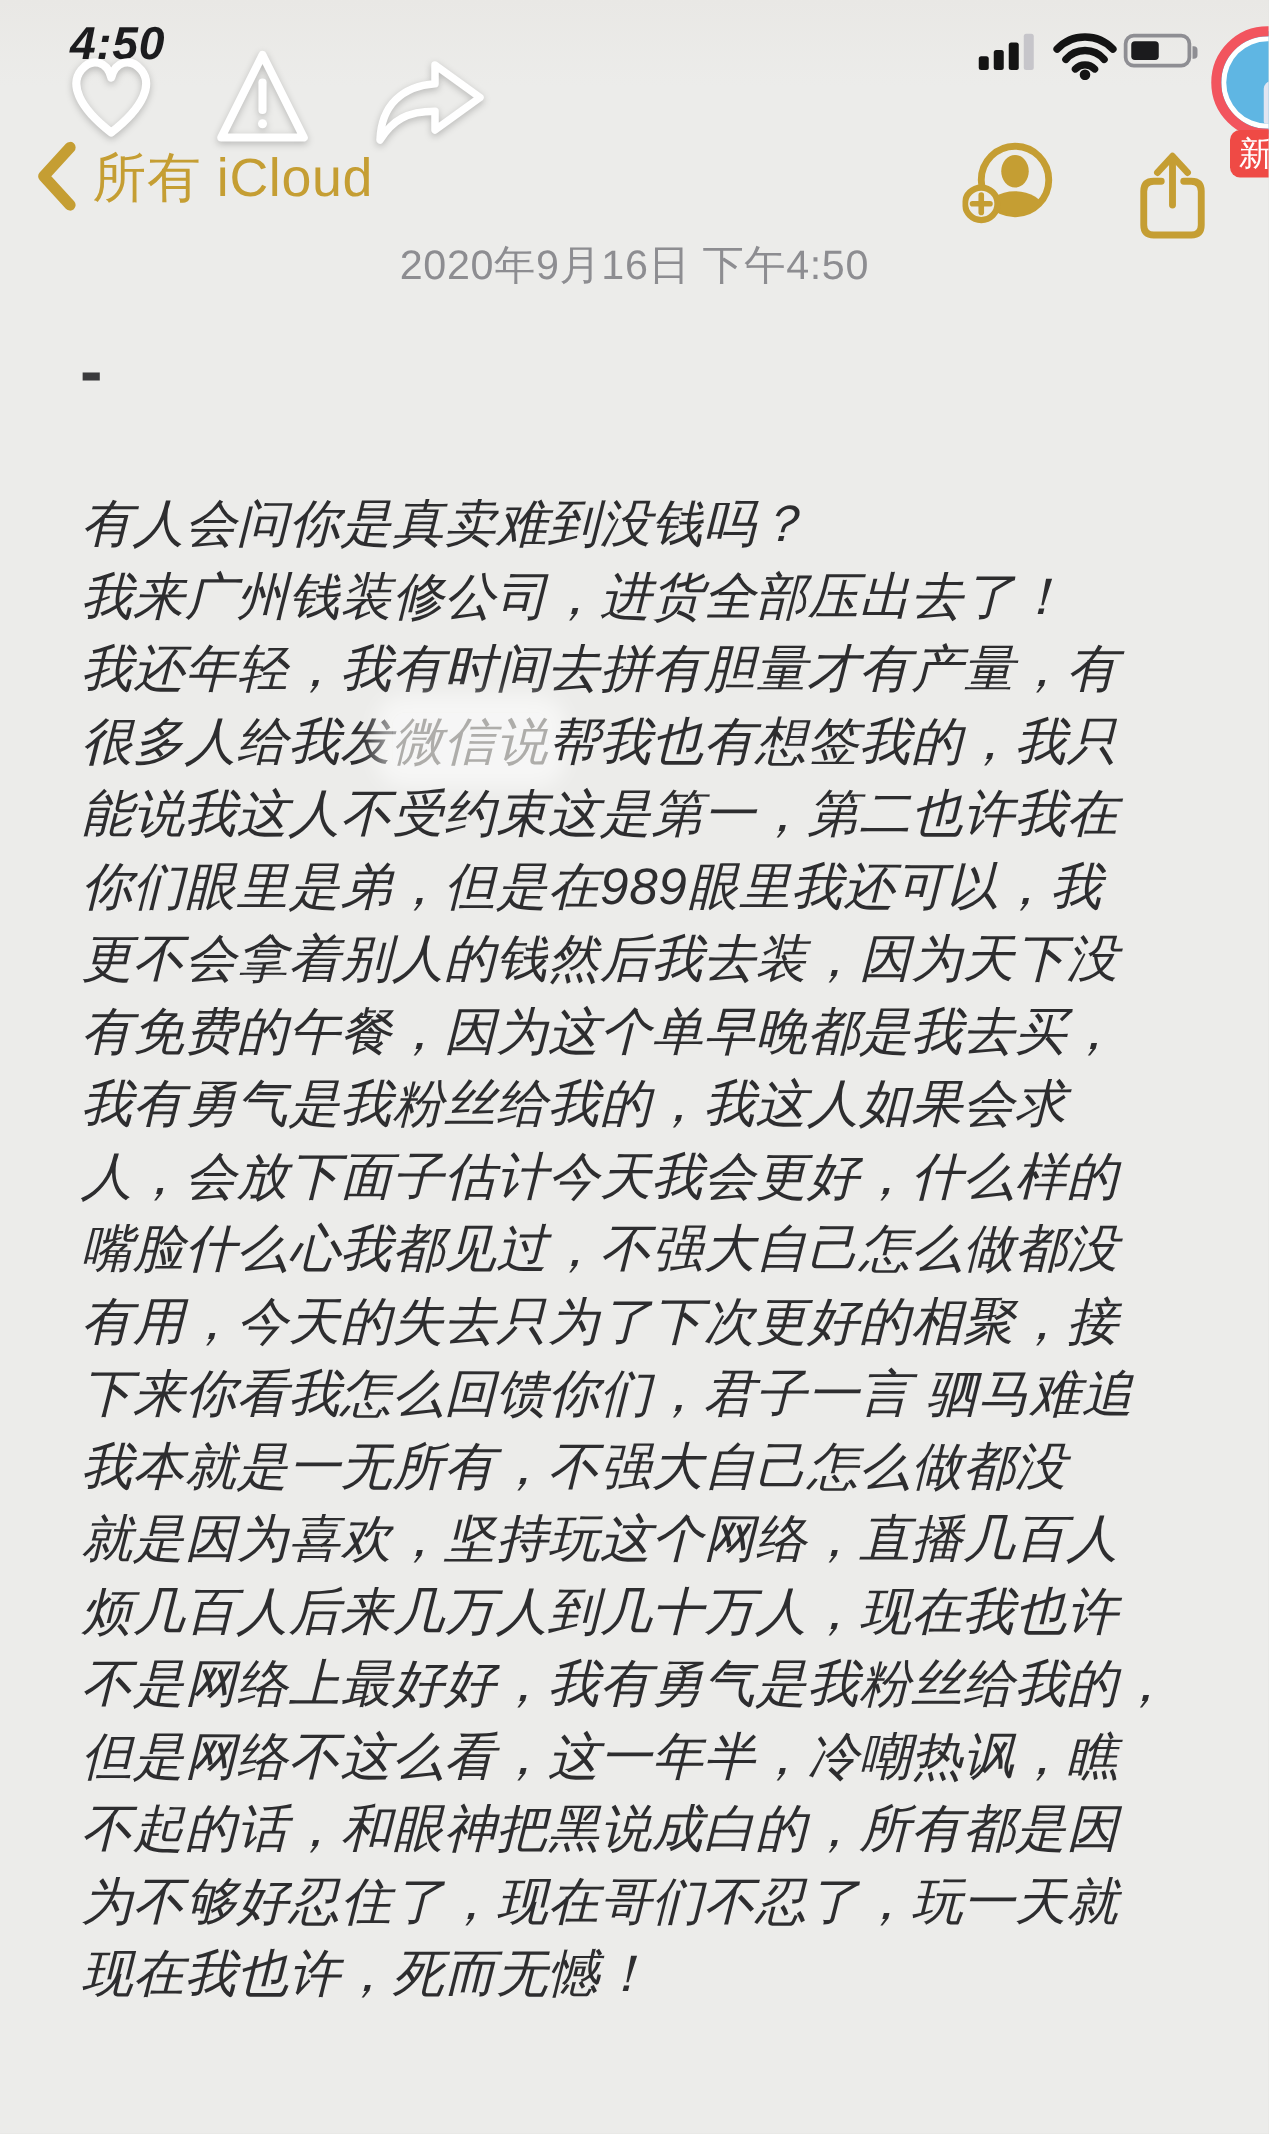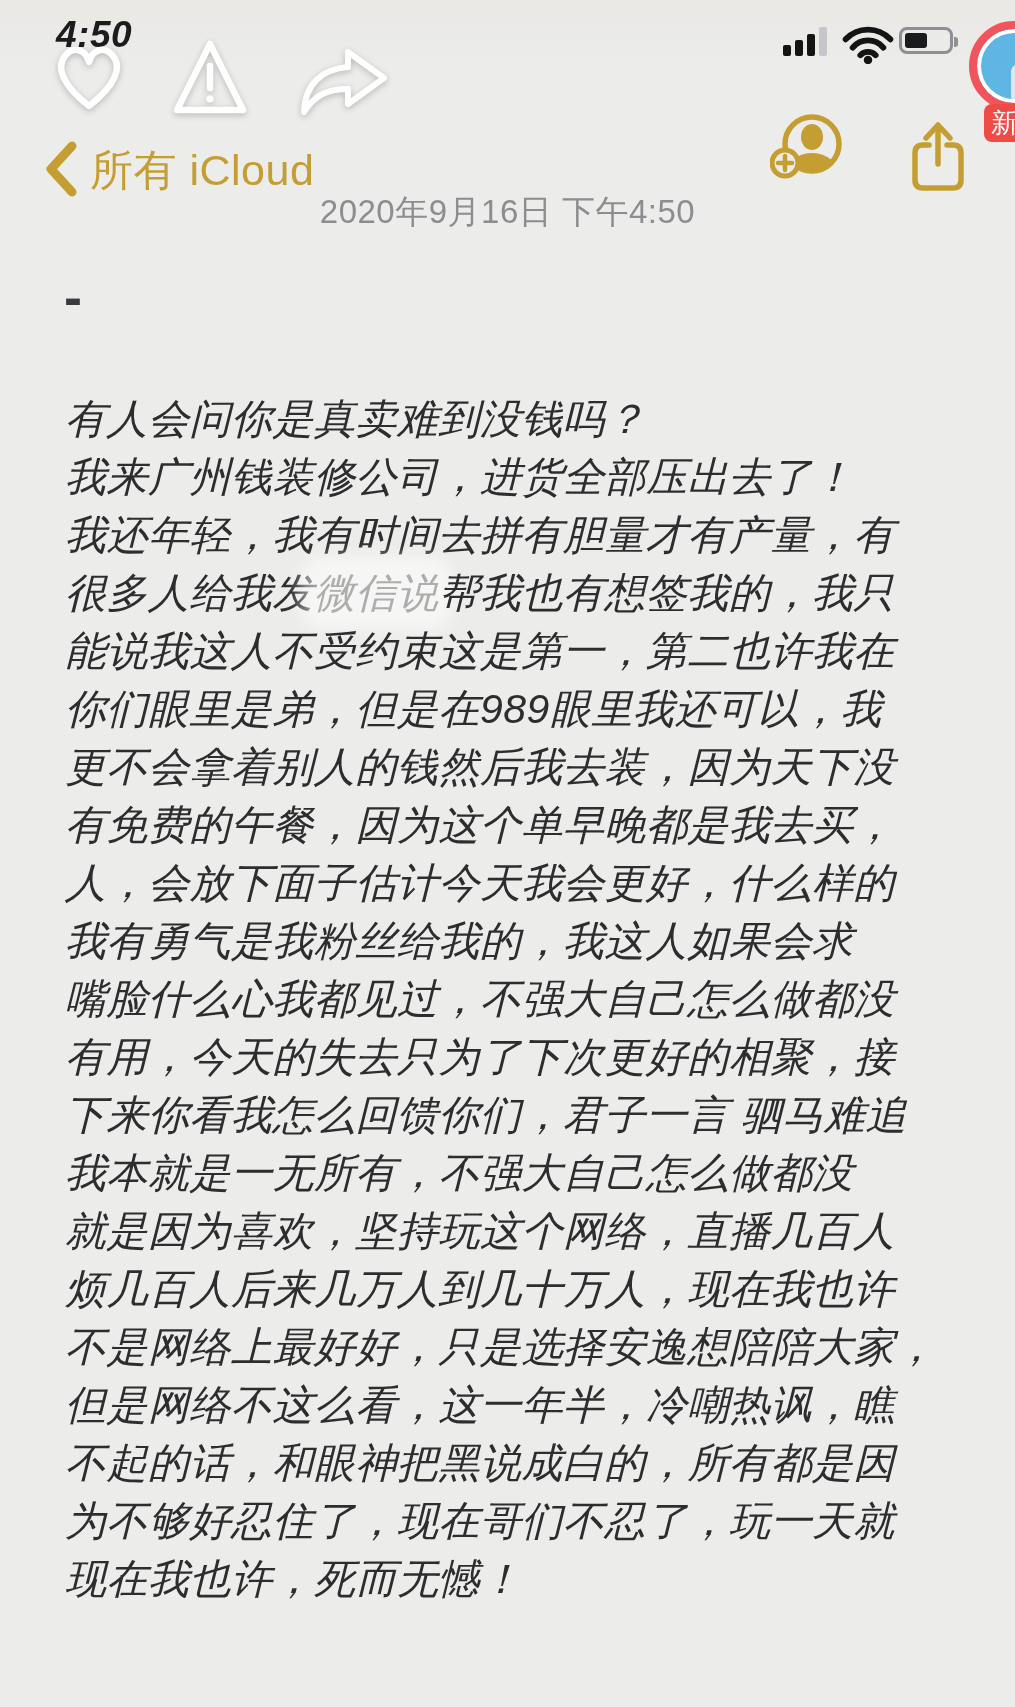--- a/index.html
+++ b/index.html
@@ -44,21 +44,21 @@
   .float-badge{position:absolute;left:969px;top:21px;width:90px;height:90px;
     border-radius:50%;background:#5FB6E3;border:8px solid #F2545E;
     box-sizing:border-box;box-shadow:inset 0 0 0 4px #ffffff;}
   .float-badge .pic{position:absolute;right:14px;bottom:4px;width:26px;height:34px;
     background:#efeaf2;border-radius:6px 6px 2px 2px;opacity:.9;}
   .badge-tag{position:absolute;left:984px;top:104px;width:44px;height:38px;
     background:#EF4A45;border-radius:8px 0 0 8px;color:#ffffff;
     font-size:27px;line-height:38px;text-align:left;padding-left:7px;box-sizing:border-box;}
 
   
-  .back-btn{position:absolute;left:44px;top:112px;height:62px;display:flex;align-items:center;cursor:pointer;margin-top:28px;}
+  .back-btn{position:absolute;left:28px;top:112px;height:62px;display:flex;align-items:center;cursor:pointer;}
   .back-btn .chevron{margin-right:12px;}
   .back-label{font-size:43px;color:#C59E33;letter-spacing:0.5px;}
   .collab-btn{position:absolute;left:770px;top:110px;width:76px;height:70px;cursor:pointer;}
   .share-btn{position:absolute;left:906px;top:118px;width:64px;height:76px;cursor:pointer;}
 
   
   .date-line{
     position:absolute;left:0;top:190px;width:100%;
     text-align:center;font-size:33px;color:#8d8d91;letter-spacing:0.5px;
   }
@@ -173,28 +173,28 @@
 
   <div class="note-body">
       <div class="line"><span>有人会问你是真卖难到没钱吗？</span></div>
       <div class="line"><span>我来广州钱装修公司，进货全部压出去了！</span></div>
       <div class="line"><span>我还年轻，我有时间去拼有胆量才有产量，有</span></div>
       <div class="line"><span>很多人给我发</span><span class="faded">微信说</span><span>帮我也有想签我的，我只</span></div>
       <div class="line"><span>能说我这人不受约束这是第一，第二也许我在</span></div>
       <div class="line"><span>你们眼里是弟，但是在989眼里我还可以，我</span></div>
       <div class="line"><span>更不会拿着别人的钱然后我去装，因为天下没</span></div>
       <div class="line"><span>有免费的午餐，因为这个单早晚都是我去买，</span></div>
+      <div class="line"><span>我有勇气是我粉丝给我的，我这人如果会求</span></div>
       <div class="line"><span>人，会放下面子估计今天我会更好，什么样的</span></div>
-      <div class="line"><span>我有勇气是我粉丝给我的，我这人如果会求</span></div>
       <div class="line"><span>嘴脸什么心我都见过，不强大自己怎么做都没</span></div>
       <div class="line"><span>有用，今天的失去只为了下次更好的相聚，接</span></div>
       <div class="line"><span>下来你看我怎么回馈你们，君子一言 驷马难追</span></div>
       <div class="line"><span>我本就是一无所有，不强大自己怎么做都没</span></div>
       <div class="line"><span>就是因为喜欢，坚持玩这个网络，直播几百人</span></div>
       <div class="line"><span>烦几百人后来几万人到几十万人，现在我也许</span></div>
-      <div class="line"><span>不是网络上最好好，只是选择安逸想陪陪大家，</span></div>
+      <div class="line"><span>不是网络上最好好，我有勇气是我粉丝给我的，</span></div>
       <div class="line"><span>但是网络不这么看，这一年半，冷嘲热讽，瞧</span></div>
       <div class="line"><span>不起的话，和眼神把黑说成白的，所有都是因</span></div>
       <div class="line"><span>为不够好忍住了，现在哥们不忍了，玩一天就</span></div>
       <div class="line"><span>现在我也许，死而无憾！</span></div>
     </div>
 
 </div>
 
 </body></html>

